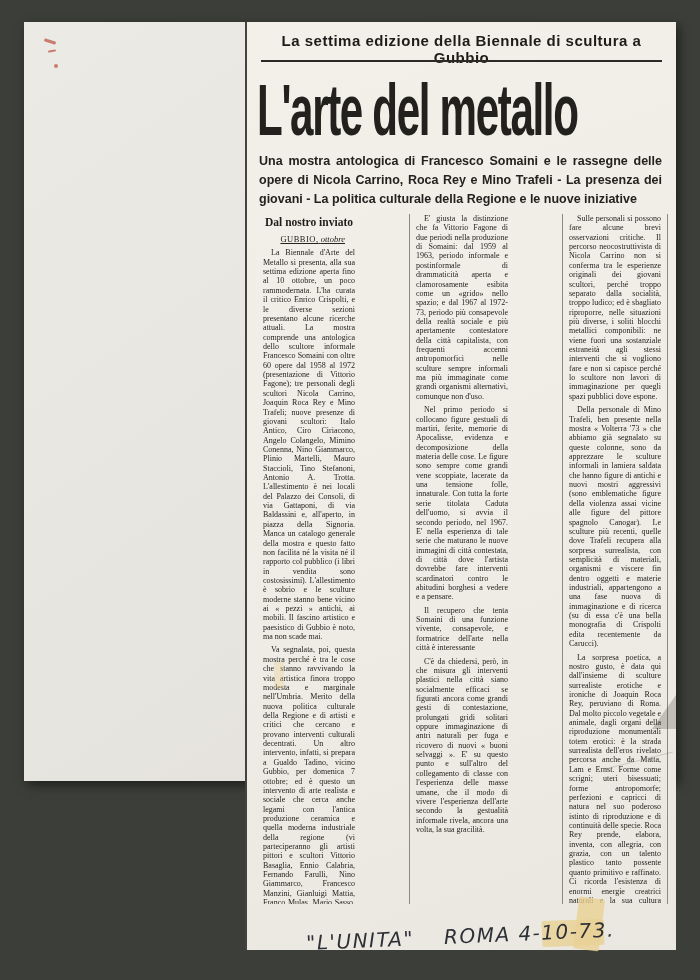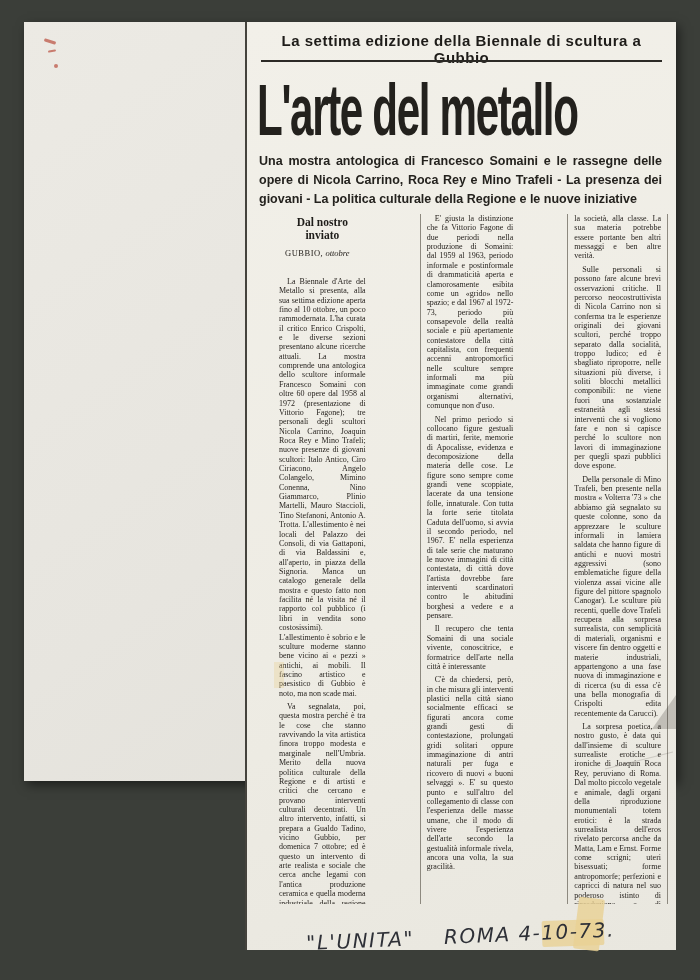--- a/index.html
+++ b/index.html
@@ -21,30 +21,30 @@
   .kicker{position:absolute;left:10px;right:10px;top:10px;text-align:center;
           font-family:"Liberation Sans",sans-serif;font-weight:bold;font-size:15px;
           color:#1e1c19;letter-spacing:.5px;}
   .kicker-rule{position:absolute;left:14px;right:14px;top:38px;border-bottom:2px solid #2c2a26;}
   .headline{position:absolute;left:10px;top:46px;height:82px;white-space:nowrap;
             font-family:"Liberation Sans",sans-serif;font-weight:bold;font-size:62px;
             letter-spacing:-2px;color:#23211d;transform:scale(.68,1.18);transform-origin:0 0;}
   .subtitle{position:absolute;left:12px;right:14px;top:130px;
             font-family:"Liberation Sans",sans-serif;font-weight:bold;font-size:12.5px;
             line-height:1.5;color:#24221e;text-align:justify;}
-  .columns{position:absolute;left:26px;right:8px;top:192px;height:690px;display:flex;
+  .columns{position:absolute;left:10px;right:8px;top:192px;height:690px;display:flex;
            border-right:1px solid #8d897f;overflow:hidden;gap:48px;}
   .col{flex:1 1 0;padding:0 6px;font-size:8px;line-height:1.17;text-align:justify;
        color:#27231f;overflow:hidden;}
   .col + .col{border-left:1px solid #8d897f;}
   .col p{margin:0 0 4px 0;text-indent:8px;
          -webkit-hyphens:auto;hyphens:auto;}
   .col p.cont{text-indent:0;}
   .inviato{font-weight:bold;font-size:11.5px;text-align:center;margin:2px 0 6px 0;color:#1f1d1a;}
-  .dateline{text-align:center;padding-right:10px;margin-bottom:18px;font-size:8.5px;}
+  .dateline{text-align:right;padding-right:10px;margin-bottom:3px;font-size:8.5px;text-decoration:underline;}
   .dateline .city{letter-spacing:.5px;}
   .dateline .month{font-style:italic;}
   .byline{font-family:Liberation Serif, serif;font-weight:bold;font-size:13px;
           text-align:right;margin-top:8px;color:#1d1b18;}
   
   .tape{position:absolute;background:#e8d193;opacity:.8;}
   .tape1{left:518px;top:898px;width:62px;height:26px;transform:rotate(-2deg);border-radius:2px;}
   .tape2{left:552px;top:876px;width:26px;height:52px;transform:rotate(7deg);border-radius:2px;}
   .tape3{left:250px;top:640px;width:10px;height:26px;opacity:.35;}
   
@@ -81,25 +81,24 @@
           <div class="dateline">
             <span class="city">GUBBIO,</span>
             <span class="month">ottobre</span>
           </div>
           <p>La Biennale d'Arte del Metallo si presenta, alla sua settima edizione aperta fino al 10 ottobre, un poco rammodernata. L'ha curata il critico Enrico Crispolti, e le diverse sezioni presentano alcune ricerche attuali. La mostra comprende una antologica dello scultore informale Francesco Somaini con oltre 60 opere dal 1958 al 1972 (presentazione di Vittorio Fagone); tre personali degli scultori Nicola Carrino, Joaquin Roca Rey e Mino Trafeli; nuove presenze di giovani scultori: Italo Antico, Ciro Ciriacono, Angelo Colangelo, Mimino Conenna, Nino Giammarco, Plinio Martelli, Mauro Staccioli, Tino Stefanoni, Antonio A. Trotta. L'allestimento è nei locali del Palazzo dei Consoli, di via Gattaponi, di via Baldassini e, all'aperto, in piazza della Signoria. Manca un catalogo generale della mostra e questo fatto non facilita né la visita né il rapporto col pubblico (i libri in vendita sono costosissimi). L'allestimento è sobrio e le sculture moderne stanno bene vicino ai « pezzi » antichi, ai mobili. Il fascino artistico e paesistico di Gubbio è noto, ma non scade mai.</p>
           <p>Va segnalata, poi, questa mostra perché è tra le cose che stanno ravvivando la vita artistica finora troppo modesta e marginale nell'Umbria. Merito della nuova politica culturale della Regione e di artisti e critici che cercano e provano interventi culturali decentrati. Un altro intervento, infatti, si prepara a Gualdo Tadino, vicino Gubbio, per domenica 7 ottobre; ed è questo un intervento di arte realista e sociale che cerca anche legami con l'antica produzione ceramica e quella moderna industriale della regione (vi parteciperanno gli artisti pittori e scultori Vittorio Basaglia, Ennio Calabria, Fernando Farulli, Nino Giammarco, Francesco Manzini, Gianluigi Mattia, Franco Mulas, Mario Sasso, Italo Scelza, Ennio Tamburi, Aldo Turchiaro, Andrea Volo e Gjelosh Gjokaj).</p>
         </div>
         <div class="col">
           <p>E' giusta la distinzione che fa Vittorio Fagone di due periodi nella produzione di Somaini: dal 1959 al 1963, periodo informale e postinformale di drammaticità aperta e clamorosamente esibita come un «grido» nello spazio; e dal 1967 al 1972-73, periodo più consapevole della realtà sociale e più apertamente contestatore della città capitalista, con frequenti accenni antropomorfici nelle sculture sempre informali ma più immaginate come grandi organismi alternativi, comunque non d'uso.</p>
           <p>Nel primo periodo si collocano figure gestuali di martiri, ferite, memorie di Apocalisse, evidenza e decomposizione della materia delle cose. Le figure sono sempre come grandi vene scoppiate, lacerate da una tensione folle, innaturale. Con tutta la forte serie titolata Caduta dell'uomo, si avvia il secondo periodo, nel 1967. E' nella esperienza di tale serie che maturano le nuove immagini di città contestata, di città dove l'artista dovrebbe fare interventi scardinatori contro le abitudini borghesi a vedere e a pensare.</p>
-          <p>Il recupero che tenta Somaini di una sociale vivente, conoscitrice, e formatrice dell'arte nella città è interessante</p>
+          <p>Il recupero che tenta Somaini di una funzione vivente, consapevole, e formatrice dell'arte nella città è interessante</p>
           <p>C'è da chiedersi, però, in che misura gli interventi plastici nella città siano socialmente efficaci se figurati ancora come grandi gesti di contestazione, prolungati gridi solitari oppure immaginazione di antri naturali per fuga e ricovero di nuovi « buoni selvaggi ». E' su questo punto e sull'altro del collegamento di classe con l'esperienza delle masse umane, che il modo di vivere l'esperienza dell'arte secondo la gestualità informale rivela, ancora una volta, la sua gracilità.</p>
         </div>
         <div class="col">
-          <p class="cont">la società, alla classe. La sua materia potrebbe essere portante ben altri messaggi e ben altre verità.</p>
           <p>Sulle personali si possono fare alcune brevi osservazioni critiche. Il percorso neocostruttivista di Nicola Carrino non si conferma tra le esperienze originali dei giovani scultori, perché troppo separato dalla socialità, troppo ludico; ed è sbagliato riproporre, nelle situazioni più diverse, i soliti blocchi metallici componibili: ne viene fuori una sostanziale estraneità agli stessi interventi che si vogliono fare e non si capisce perché lo scultore non lavori di immaginazione per quegli spazi pubblici dove espone.</p>
           <p>Della personale di Mino Trafeli, ben presente nella mostra « Volterra '73 » che abbiamo già segnalato su queste colonne, sono da apprezzare le sculture informali in lamiera saldata che hanno figure di antichi e nuovi mostri aggressivi (sono emblematiche figure della violenza assai vicine alle figure del pittore spagnolo Canogar). Le sculture più recenti, quelle dove Trafeli recupera alla sorpresa surrealista, con semplicità di materiali, organismi e viscere fin dentro oggetti e materie industriali, appartengono a una fase nuova di immaginazione e di ricerca (su di essa c'è una bella monografia di Crispolti edita recentemente da Carucci).</p>
           <p>La sorpresa poetica, a nostro gusto, è data qui dall'insieme di sculture surrealiste erotiche e ironiche di Joaquin Roca Rey, peruviano di Roma. Dal molto piccolo vegetale e animale, dagli organi della riproduzione monumentali totem erotici: è la strada surrealista dell'eros rivelato percorsa anche da Matta, Lam e Ernst. Forme come scrigni; uteri bisessuati; forme antropomorfe; perfezioni e capricci di natura nel suo poderoso istinto di riproduzione e di continuità delle specie. Roca Rey prende, elabora, inventa, con allegria, con grazia, con un talento plastico tanto possente quanto primitivo e raffinato. Ci ricorda l'esistenza di enormi energie creatrici naturali e la sua cultura storica è capace di ironia critica e di comunicare una non banale allegrezza di vita.</p>
           <div class="byline">Dario Micacchi</div>
         </div>
       </div>
     </div>
 
     <span class="tape tape1"></span>
     <span class="tape tape2"></span>

